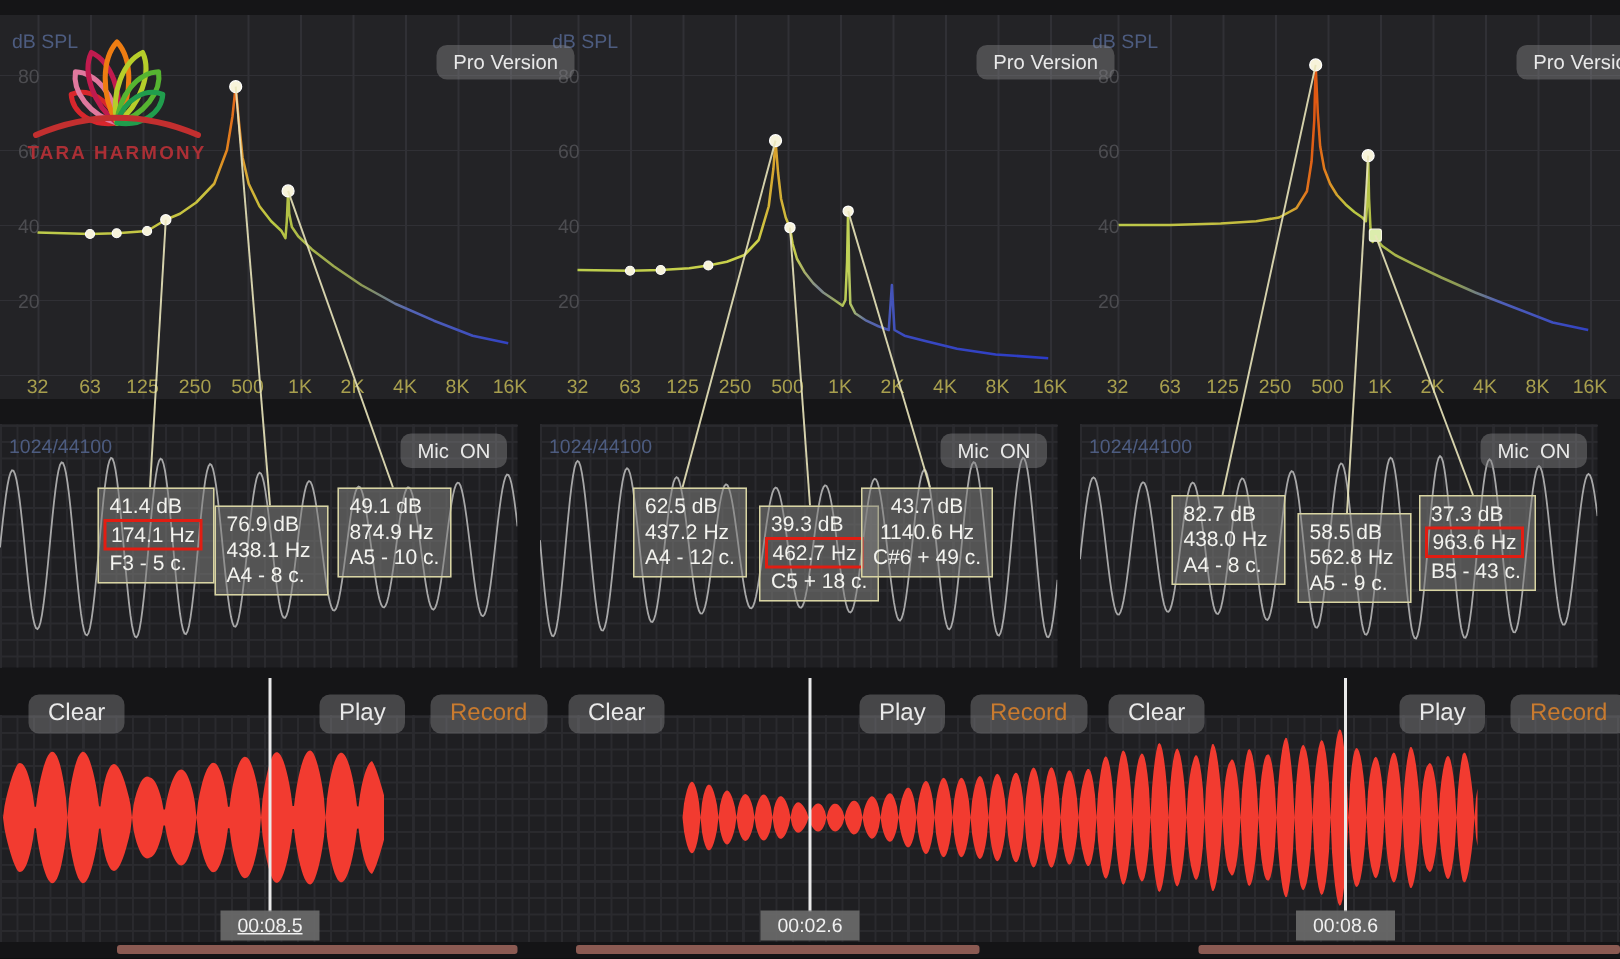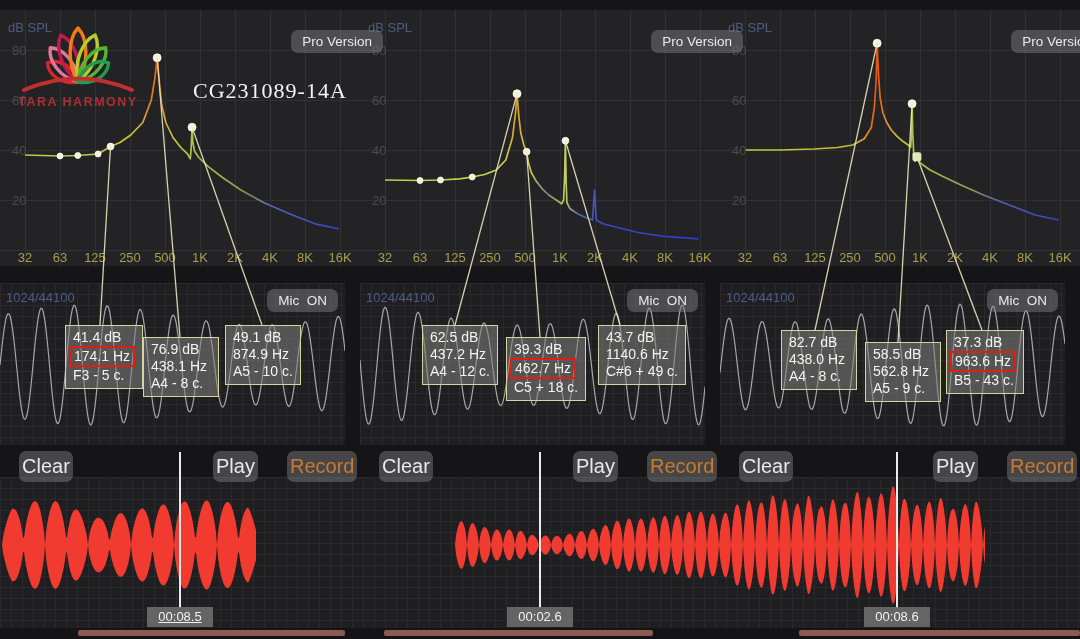--- a/index.html
+++ b/index.html
@@ -29,21 +29,21 @@
   .xaxis{position:absolute;left:0;top:240px;width:345px;height:16px;}
   .tick{position:absolute;top:0;width:28px;text-align:center;font-size:13px;color:#a89f4e;}
   #serial{position:absolute;left:193px;top:78px;z-index:4;font-family:"Liberation Serif",serif;
           font-size:22px;letter-spacing:1px;color:#f4f4f2;}
   
   .btn{position:absolute;background:rgba(130,130,132,.45);border:none;border-radius:7px;
        color:#e9e9e9;font-family:"Liberation Sans",sans-serif;font-size:13.5px;
        padding:4px 11px;z-index:6;cursor:pointer;}
   .pro{right:7px;top:20px;}
   .mic{right:7px;top:6px;white-space:pre;}
-  .tbtn{top:451px;font-size:20px;padding:4px 3px;}
+  .tbtn{top:463px;font-size:16px;padding:4px 13px;}
   .clear{left:19px;} .play{left:213px;} .record{left:287px;color:#c97b2f;}
   
   .overlay{position:absolute;top:10px;left:0;z-index:5;pointer-events:none;}
   .callout{position:absolute;z-index:6;background:rgba(128,128,126,.55);border:1px solid #d8d4a2;
            padding:3px 7px 4px 7px;font-size:14px;line-height:17px;color:#f3f3ef;min-width:60px;}
   .hz{display:inline-block;}
   .hl{border:2px solid #e21d12;padding:0 3px;margin-left:-4px;}
   
   .playhead{position:absolute;top:452px;width:2px;height:156px;background:#eaeaea;z-index:6;}
   .tstamp{position:absolute;top:607px;width:66px;height:20px;background:rgba(108,108,108,.9);
@@ -200,21 +200,21 @@
     <div class="callout" style="left: 62px; top: 325px;">
       <div>62.5 dB</div>
       <div><span class="hz">437.2 Hz</span></div>
       <div>A4 - 12 c.</div>
     </div>
     <div class="callout" style="left: 146px; top: 337px;">
       <div>39.3 dB</div>
       <div><span class="hz hl">462.7 Hz</span></div>
       <div>C5 + 18 c.</div>
     </div>
-    <div class="callout" style="left: 238px; top: 325px;">
+    <div class="callout" style="left: 214px; top: 325px; text-align: center;">
       <div>43.7 dB</div>
       <div><span class="hz">1140.6 Hz</span></div>
       <div>C#6 + 49 c.</div>
     </div>
 
     <button class="btn tbtn clear">Clear</button>
     <button class="btn tbtn play">Play</button>
     <button class="btn tbtn record">Record</button>
 
     <div class="playhead" style="left: 179px;"></div>
@@ -304,20 +304,19 @@
         <path d="M0 0 C-11 -15.399999999999999 -10 -35.2 0 -44 C10 -35.2 11 -15.399999999999999 0 0 Z" fill="none" stroke="#e0789e" stroke-width="3.4" stroke-linejoin="round" transform="rotate(-39)"></path>
         <path d="M0 0 C-11 -17.5 -10 -40 0 -50 C10 -40 11 -17.5 0 0 Z" fill="none" stroke="#c01b4e" stroke-width="3.4" stroke-linejoin="round" transform="rotate(-20)"></path>
         <path d="M0 0 C-11 -18.9 -10 -43.2 0 -54 C10 -43.2 11 -18.9 0 0 Z" fill="none" stroke="#ee7d12" stroke-width="3.4" stroke-linejoin="round" transform="rotate(0)"></path>
         <path d="M0 0 C-11 -17.5 -10 -40 0 -50 C10 -40 11 -17.5 0 0 Z" fill="none" stroke="#b6ce2a" stroke-width="3.4" stroke-linejoin="round" transform="rotate(20)"></path>
         <path d="M0 0 C-11 -15.399999999999999 -10 -35.2 0 -44 C10 -35.2 11 -15.399999999999999 0 0 Z" fill="none" stroke="#56b431" stroke-width="3.4" stroke-linejoin="round" transform="rotate(39)"></path>
         <path d="M0 0 C-11 -12.6 -10 -28.8 0 -36 C10 -28.8 11 -12.6 0 0 Z" fill="none" stroke="#209d4d" stroke-width="3.4" stroke-linejoin="round" transform="rotate(58)"></path>
       </g>
     <path d="M8 78 Q62 55 116 78" stroke="#c22f2f" stroke-width="4" fill="none" stroke-linecap="round"></path>
     <text x="62" y="94" text-anchor="middle" fill="#ab2f35" font-size="12.5" font-weight="bold" letter-spacing="1.5">TARA HARMONY</text>
   </svg>
-  <div id="serial">CG231089-14A</div>
 
   <div id="bottombar">
       <div class="scrollbar" style="left: 78px; width: 267px; background: rgb(139, 90, 82);"></div>
       <div class="scrollbar" style="left: 384px; width: 269px; background: rgb(139, 90, 82);"></div>
       <div class="scrollbar" style="left: 799px; width: 281px; background: rgb(139, 90, 82);"></div>
     </div>
 </div>
 
 </body></html>

